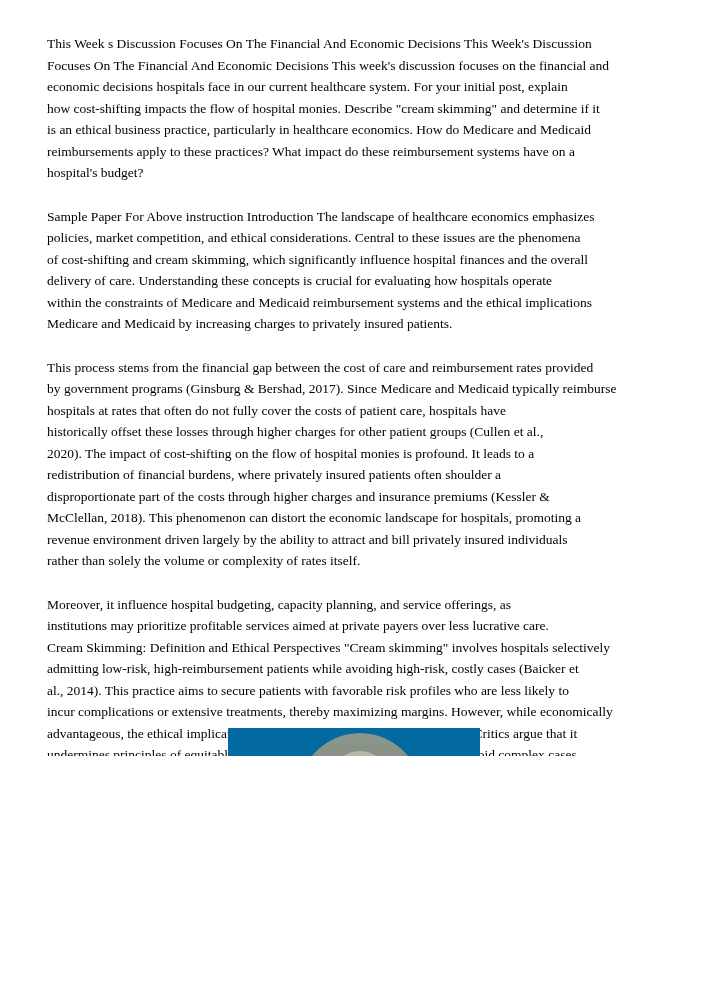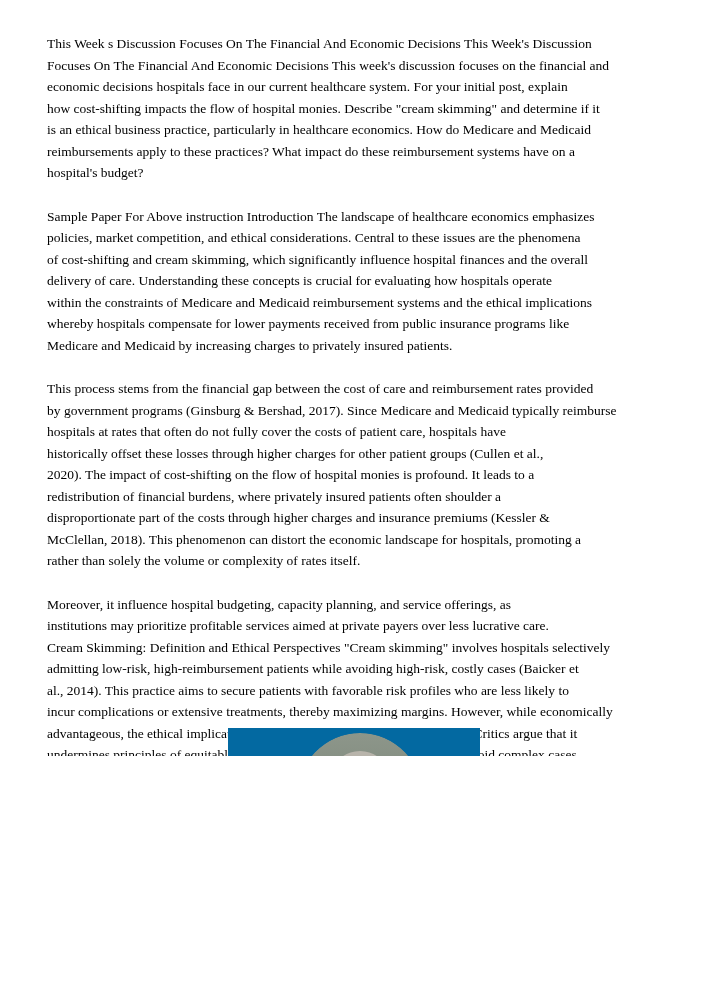--- a/index.html
+++ b/index.html
@@ -72,32 +72,32 @@
         <span class="line">is an ethical business practice, particularly in healthcare economics. How do Medicare and Medicaid</span>
         <span class="line">reimbursements apply to these practices? What impact do these reimbursement systems have on a</span>
         <span class="line">hospital's budget?</span>
       </p>
       <p class="para">
         <span class="line">Sample Paper For Above instruction Introduction The landscape of healthcare economics emphasizes</span>
         <span class="line">policies, market competition, and ethical considerations. Central to these issues are the phenomena</span>
         <span class="line">of cost-shifting and cream skimming, which significantly influence hospital finances and the overall</span>
         <span class="line">delivery of care. Understanding these concepts is crucial for evaluating how hospitals operate</span>
         <span class="line">within the constraints of Medicare and Medicaid reimbursement systems and the ethical implications</span>
-        <span class="line">whereby hospitals compensate for lower payments received from public insurance programs like</span>
         <span class="line">Medicare and Medicaid by increasing charges to privately insured patients.</span>
       </p>
       <p class="para">
         <span class="line">This process stems from the financial gap between the cost of care and reimbursement rates provided</span>
         <span class="line">by government programs (Ginsburg &amp; Bershad, 2017). Since Medicare and Medicaid typically reimburse</span>
         <span class="line">hospitals at rates that often do not fully cover the costs of patient care, hospitals have</span>
         <span class="line">historically offset these losses through higher charges for other patient groups (Cullen et al.,</span>
         <span class="line">2020). The impact of cost-shifting on the flow of hospital monies is profound. It leads to a</span>
         <span class="line">redistribution of financial burdens, where privately insured patients often shoulder a</span>
         <span class="line">disproportionate part of the costs through higher charges and insurance premiums (Kessler &amp;</span>
         <span class="line">McClellan, 2018). This phenomenon can distort the economic landscape for hospitals, promoting a</span>
+        <span class="line">revenue environment driven largely by the ability to attract and bill privately insured individuals</span>
         <span class="line">rather than solely the volume or complexity of rates itself.</span>
       </p>
       <p class="para">
         <span class="line">Moreover, it influence hospital budgeting, capacity planning, and service offerings, as</span>
         <span class="line">institutions may prioritize profitable services aimed at private payers over less lucrative care.</span>
         <span class="line">Cream Skimming: Definition and Ethical Perspectives "Cream skimming" involves hospitals selectively</span>
         <span class="line">admitting low-risk, high-reimbursement patients while avoiding high-risk, costly cases (Baicker et</span>
         <span class="line">al., 2014). This practice aims to secure patients with favorable risk profiles who are less likely to</span>
         <span class="line">incur complications or extensive treatments, thereby maximizing margins. However, while economically</span>
         <span class="line">advantageous, the ethical implications of cream skimming are widely debated. Critics argue that it</span>

